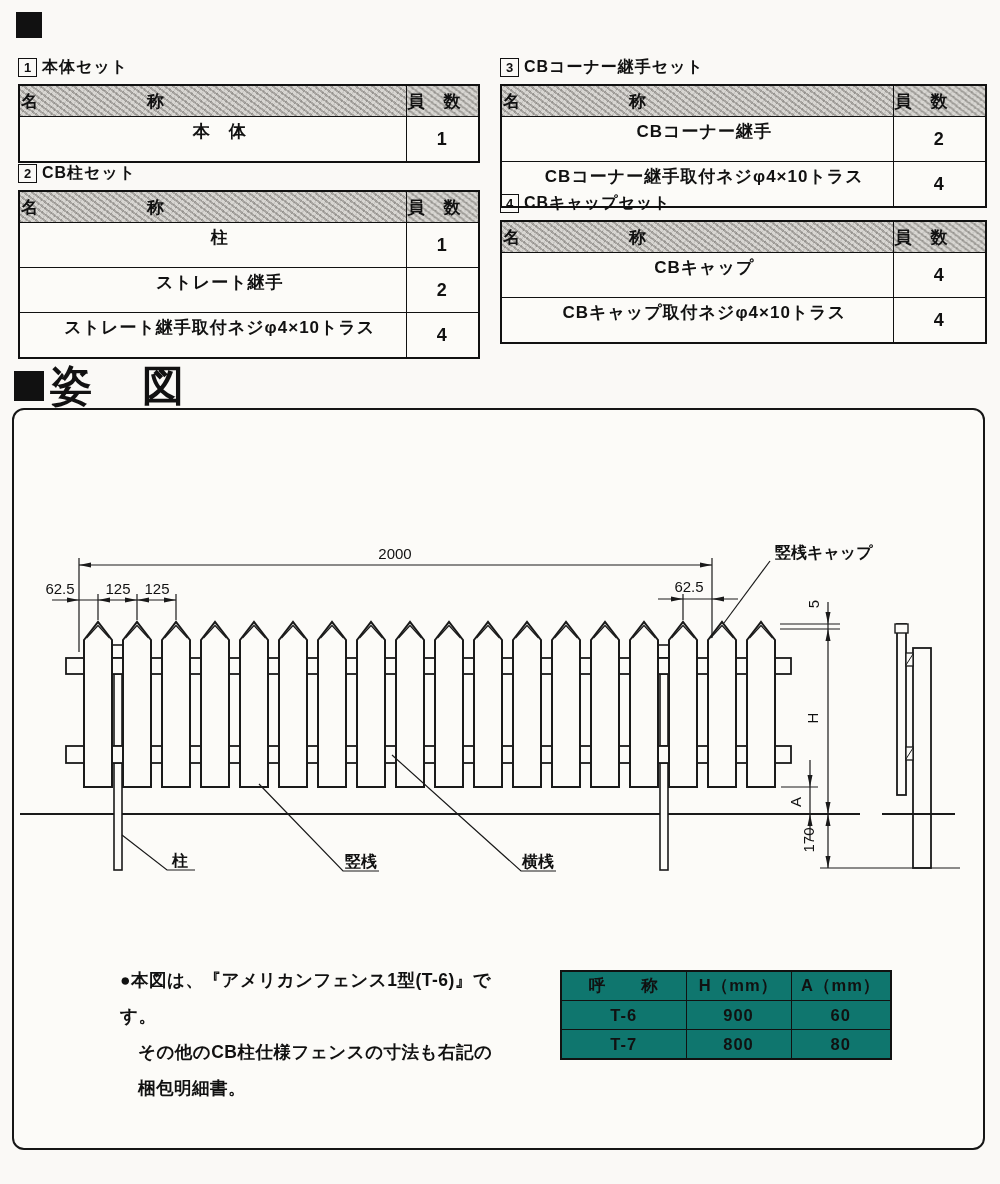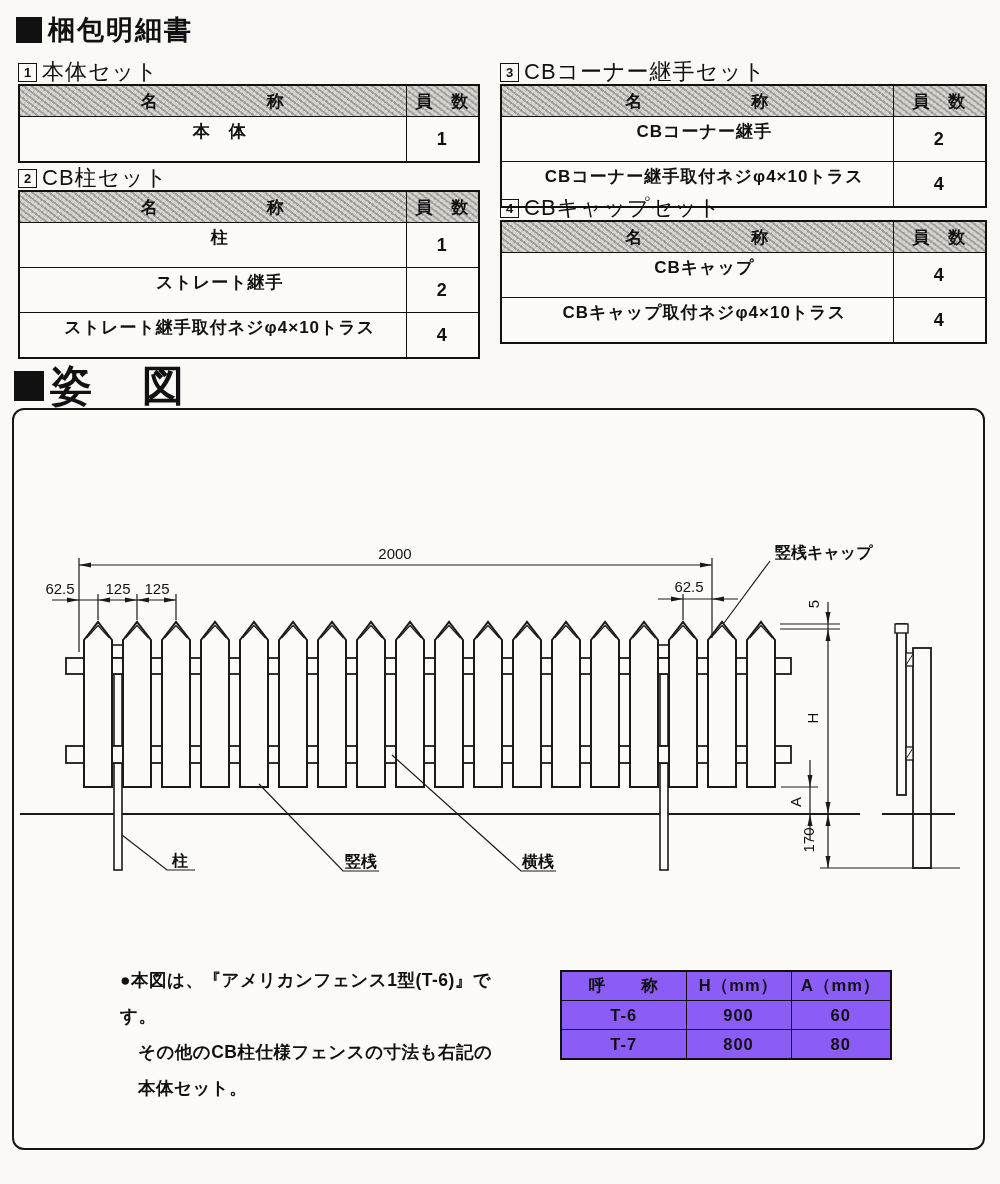--- a/index.html
+++ b/index.html
@@ -19,56 +19,55 @@
   .sq.big{width:30px;height:30px;}
   .sec-title{font-weight:700;letter-spacing:2px;}
   .sec-title.small{font-size:27px;}
   .sec-title.big{font-size:42px;letter-spacing:4px;}
   
   .sub-label{display:flex;align-items:center;gap:5px;}
   .numbox{
     width:17px;height:17px;border:1.7px solid #111;
     font-size:13px;font-weight:700;display:flex;align-items:center;justify-content:center;
   }
-  .sub-title{font-size:22px;font-weight:400;letter-spacing:1px;}
+  .sub-title{font-size:16px;font-weight:700;letter-spacing:1px;}
   
   table.pack{border-collapse:collapse;border:2.2px solid #111;background:#fcfbf8;table-layout:fixed;}
   table.pack td{border:1.7px solid #111;height:28px;font-size:17px;font-weight:700;letter-spacing:1px;}
   table.pack td.name{padding:0 0 16px 14px;text-align:center;}
   table.pack td.qty{text-align:center;font-size:18px;}
   td.gray{
-    text-align:center;
+    text-align:left;
     background-color:#c9c6c0;
     background-image:
       repeating-linear-gradient(37deg, rgba(35,35,35,.20) 0 2px, rgba(255,255,255,.28) 2px 5px),
       repeating-linear-gradient(-53deg, rgba(55,55,55,.16) 0 1px, transparent 1px 4px);
   }
   
   .panel{
     left:12px;top:408px;width:969px;height:738px;
     border:2.6px solid #161616;border-radius:12px;
     background:#fcfbf8;
   }
   .panel svg{position:absolute;left:0;top:0;}
   .note{left:106px;top:552px;width:390px;font-size:17.5px;font-weight:700;line-height:36px;letter-spacing:0.5px;}
   .note .cont{padding-left:18px;}
-  table.size{border-collapse:collapse;border:2.2px solid #111;background:#8b5cf6;table-layout:fixed;left:546px;top:560px;}
+  table.size{border-collapse:collapse;border:2.2px solid #111;background:#0f766e;table-layout:fixed;left:546px;top:560px;}
   table.size td{border:1.6px solid #111;height:26px;text-align:center;font-size:16.5px;font-weight:700;letter-spacing:1px;}
   svg text{font-family:"Liberation Sans",sans-serif;fill:#111;}
   .dimtxt{font-size:15px;}
   .lbltxt{font-size:16px;font-weight:700;}
 </style>
 </head>
 <body>
 
 <div class="page">
 
   <div class="abs sec-head" style="left:16px;top:12px">
     <span class="sq small"></span>
-    <span class="sec-title small">梱包明細書</span>
   </div>
 
   <div class="abs sub-label" style="left:18px;top:57px">
     <span class="numbox">1</span>
     <span class="sub-title">本体セット</span>
   </div>
   <table class="abs pack" style="left:18px;top:84px;width:460px">
     <colgroup>
         <col style="width:387px">
         <col style="width:73px">
@@ -300,21 +299,21 @@
       </g>
       <g>
         <polyline points="390,753 519,869 554,869" fill="none" stroke="#1a1a1a" stroke-width="1.2"></polyline>
         <text class="lbltxt" x="536" y="865" text-anchor="middle">横桟</text>
       </g>
     </svg>
 
     <div class="abs note">
       <div>●本図は、『アメリカンフェンス1型(T-6)』です。</div>
       <div class="cont">その他のCB柱仕様フェンスの寸法も右記の</div>
-      <div class="cont">本体セット。</div>
+      <div class="cont">梱包明細書。</div>
     </div>
 
     <table class="abs size">
       <colgroup>
           <col style="width:125px">
           <col style="width:105px">
           <col style="width:100px">
         </colgroup>
       <tbody>
           <tr>

